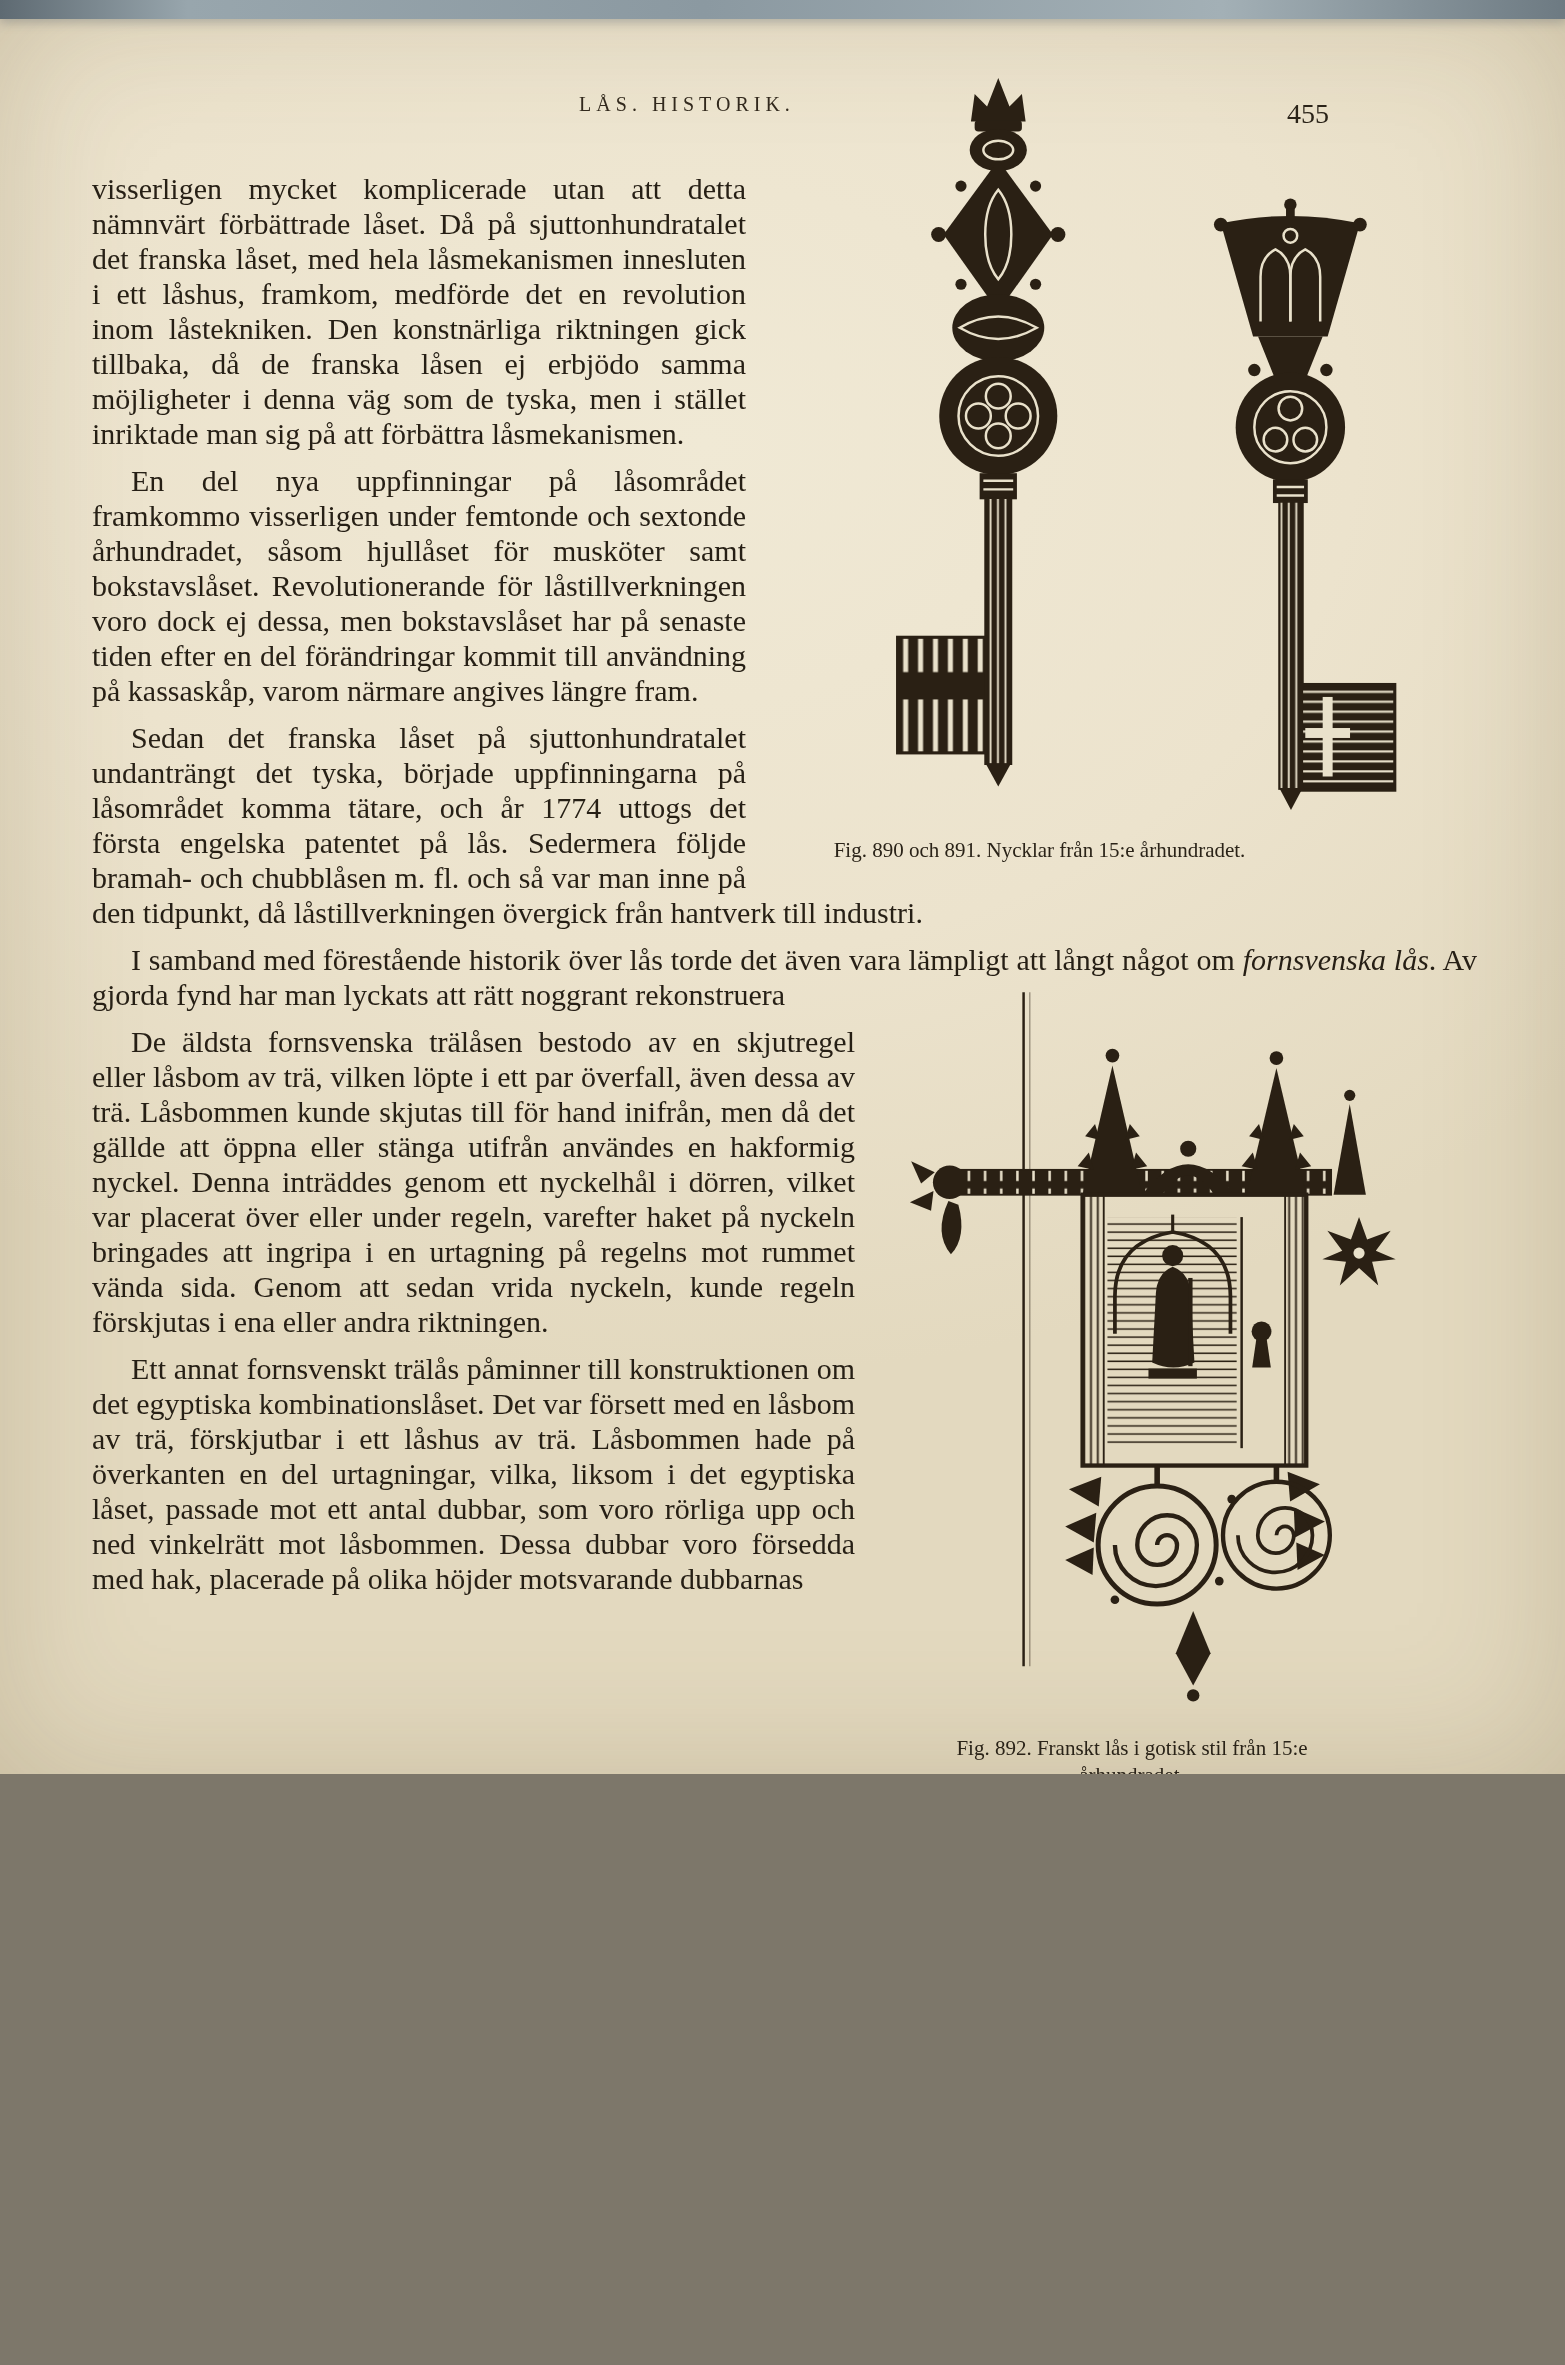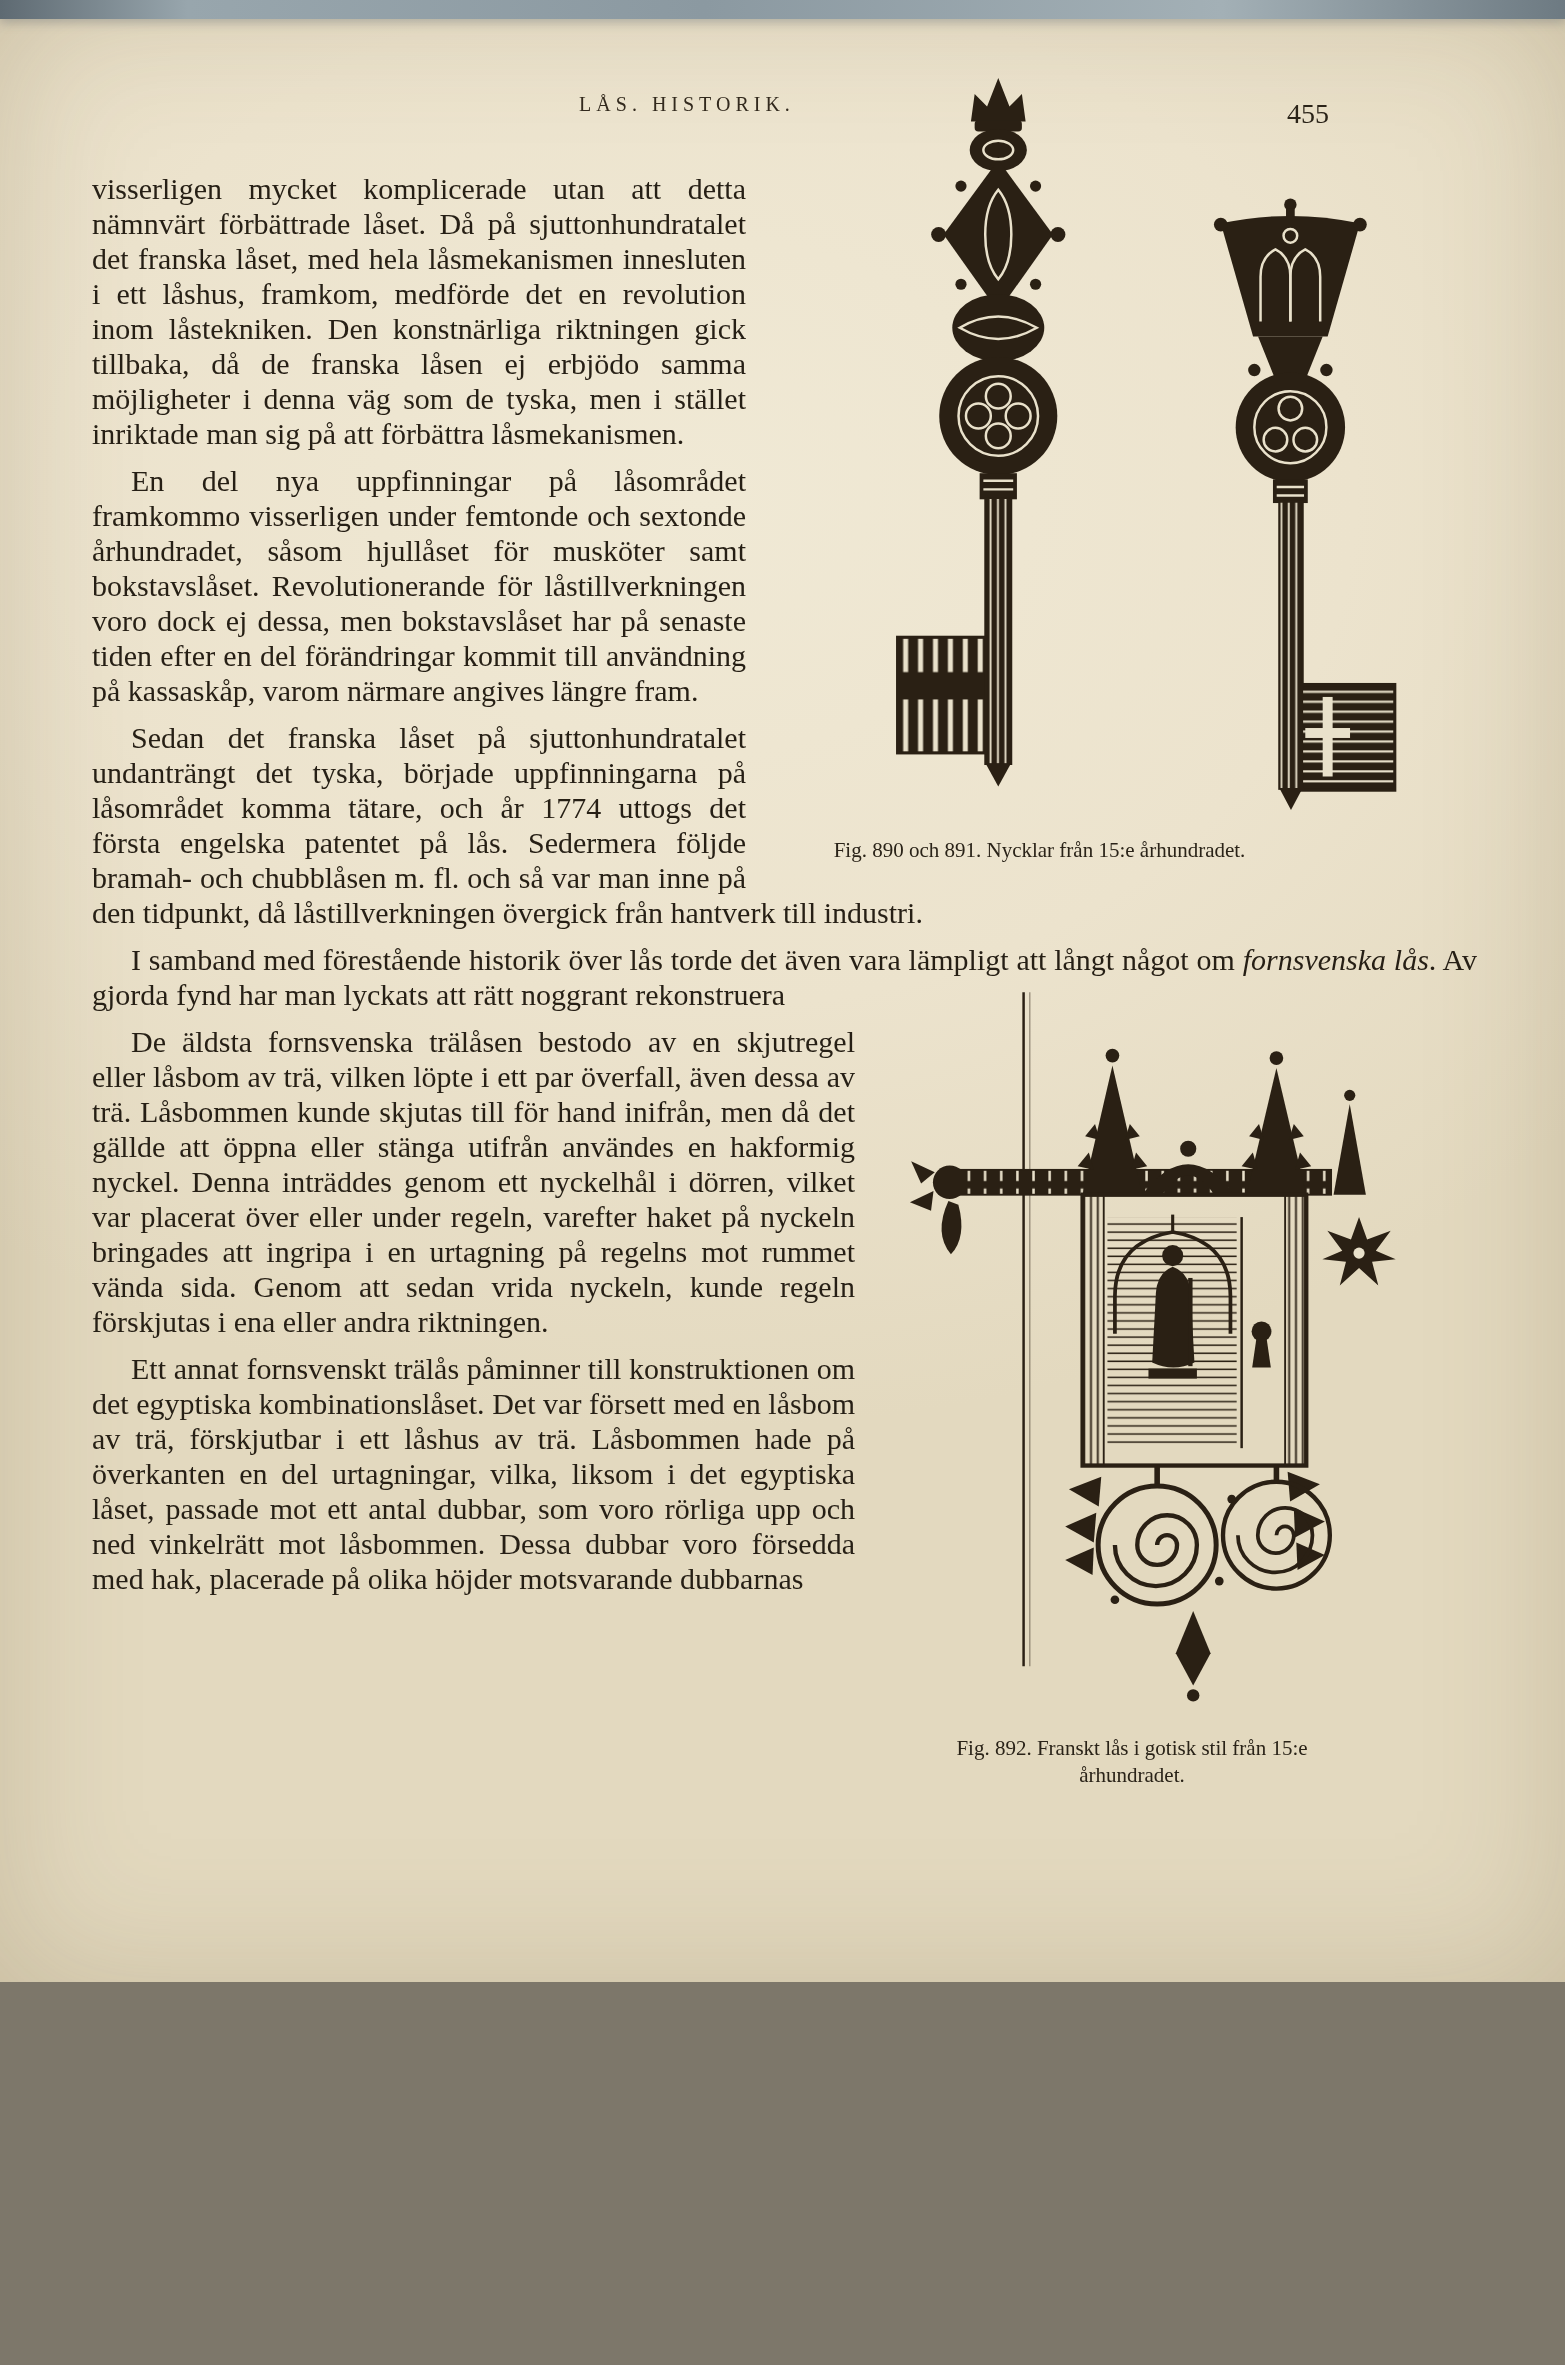--- a/index.html
+++ b/index.html
@@ -1,19 +1,19 @@
 <!DOCTYPE html>
 <html lang="sv" style="font-size:10px"><head>
 <meta charset="utf-8">
 <style>
   *{box-sizing:border-box}
   html,body{margin:0;padding:0}
   body{width:1566px;background:#7d776a}
   .page{
-    position:relative;width:1566px;height:1982px;overflow:hidden;
+    position:relative;width:1566px;height:1774px;overflow:hidden;
     background:radial-gradient(1181px 932px at 45% 25%, #f0e9d5 0%, #ece3cd 55%, #e3d9bf 100%);
     box-shadow:inset 0 0 143px rgba(104,86,50,.22);
     font-family:"Liberation Serif","DejaVu Serif",serif;
     color:#261f15;
   }
   .top-strip{
     position:absolute;top:0;left:0;width:100%;height:18.6px;
     background:linear-gradient(90deg,#5e6a72,#98a6ad 12%,#8b99a1 45%,#a3b0b6 78%,#6d7a82);
     box-shadow:0 4.3px 10px rgba(96,106,112,.35);
   }

